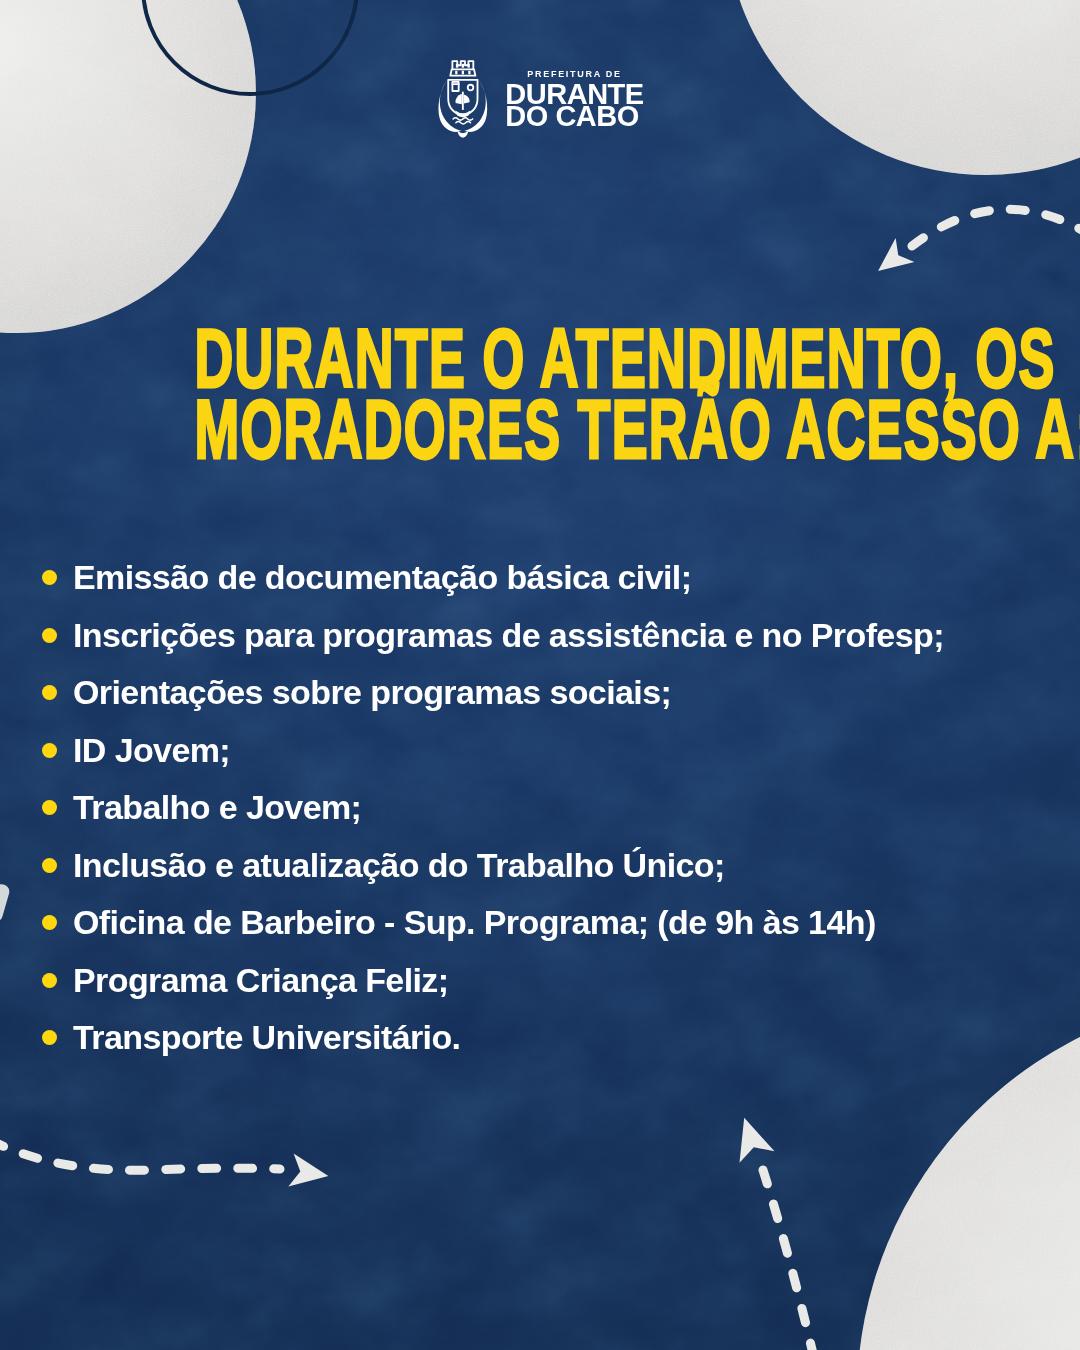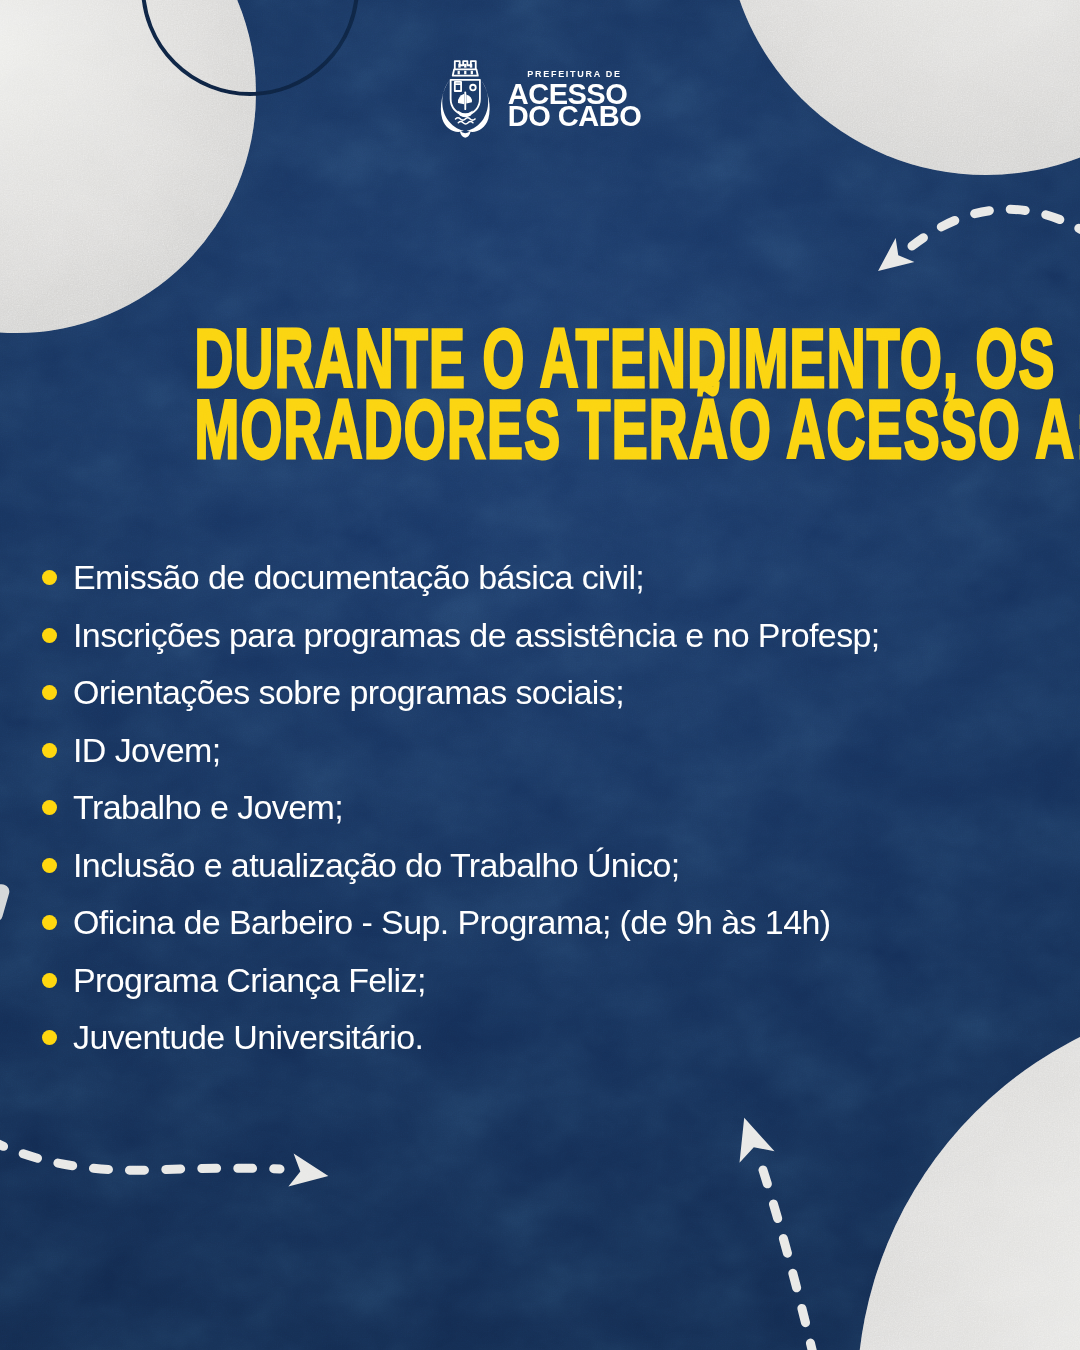--- a/index.html
+++ b/index.html
@@ -49,21 +49,21 @@
     text-align:center;color:var(--yellow,#fbd411);font-weight:700;
   }
   .hl-line{
     font-size:84px;line-height:71px;white-space:nowrap;
     letter-spacing:2px;
     transform:scaleX(0.64);transform-origin:50% 50%;
     -webkit-text-stroke:3px var(--yellow,#fbd411);
   }
 
   
-  .services{position:absolute;left:30px;top:549px;right:10px;margin:0;padding:0;list-style:none;}
+  .services{position:absolute;left:30px;top:549px;right:10px;margin:0;padding:0;list-style:none;font-weight:bold;}
   .services li{
     display:flex;align-items:center;height:57.5px;
     color:var(--text,#fff);font-size:34px;letter-spacing:-0.6px;white-space:nowrap;
   }
   .dot{width:15px;height:15px;border-radius:50%;background:var(--bullet,#ffd60e);margin:0 16px 0 12px;flex:none;}
 
   
   .arrows{position:absolute;inset:0;width:100%;height:100%;pointer-events:none;}
   .dash{fill:none;stroke:var(--dash,#e9e9e7);stroke-width:9;stroke-linecap:round;stroke-dasharray:15 21;}
   .head{fill:var(--dash,#e9e9e7);stroke:none;}
@@ -132,21 +132,21 @@
         <path d="M36.5 51 q-10 4 -9 13 l9 2 z"></path>
         <path d="M39.5 52 q9 3 8 11 l-8 2 z"></path>
         <path d="M27 75 q11 8 22 0 l-3 7 q-8 5 -16 0 z"></path>
         <path d="M15 32 C4 46 1 70 12 87 C18 96 27 102 36 104 C24 109 10 102 5 87 C0 70 5 46 15 32 z"></path>
         <path d="M61 32 C72 46 75 70 64 87 C58 96 49 102 40 104 C52 109 66 102 71 87 C76 70 71 46 61 32 z"></path>
         <path d="M30 104 q8 7 16 0 q-2 9 -8 10 q-6 -1 -8 -10 z"></path>
       </g>
     </svg>
     <div class="logo-text">
       <div class="pretitle">PREFEITURA DE</div>
-      <div class="logo-name">ACESSO</div>
+      <div class="logo-name">DURANTE</div>
       <div class="logo-name">DO CABO</div>
     </div>
   </header>
 
   <h1 class="headline">
     <div class="hl-line">DURANTE O ATENDIMENTO, OS</div>
     <div class="hl-line">MORADORES TERÃO ACESSO A:</div>
   </h1>
 
   <ul class="services">
@@ -186,21 +186,21 @@
     <span class="li-text">Oficina de Barbeiro - Sup. Programa; (de 9h às 14h)</span>
   </li>
 
   <li>
     <span class="dot"></span>
     <span class="li-text">Programa Criança Feliz;</span>
   </li>
 
   <li>
     <span class="dot"></span>
-    <span class="li-text">Juventude Universitário.</span>
+    <span class="li-text">Transporte Universitário.</span>
   </li>
 </ul>
 
   <svg class="arrows" viewBox="0 0 1080 1350">
     <path class="dash" d="M 1092 236 Q 1000 178 912 246"></path>
     <path class="head" d="M0,-16 L36,0 L0,16 L9,0 Z" transform="translate(905,250) rotate(142) scale(0.95)"></path>
 
     <path class="dash" d="M -10 1140 Q 55 1173 150 1170 Q 225 1167 280 1169"></path>
     <path class="head" d="M0,-16 L36,0 L0,16 L9,0 Z" transform="translate(291,1170) rotate(9) scale(1.05)"></path>
 

